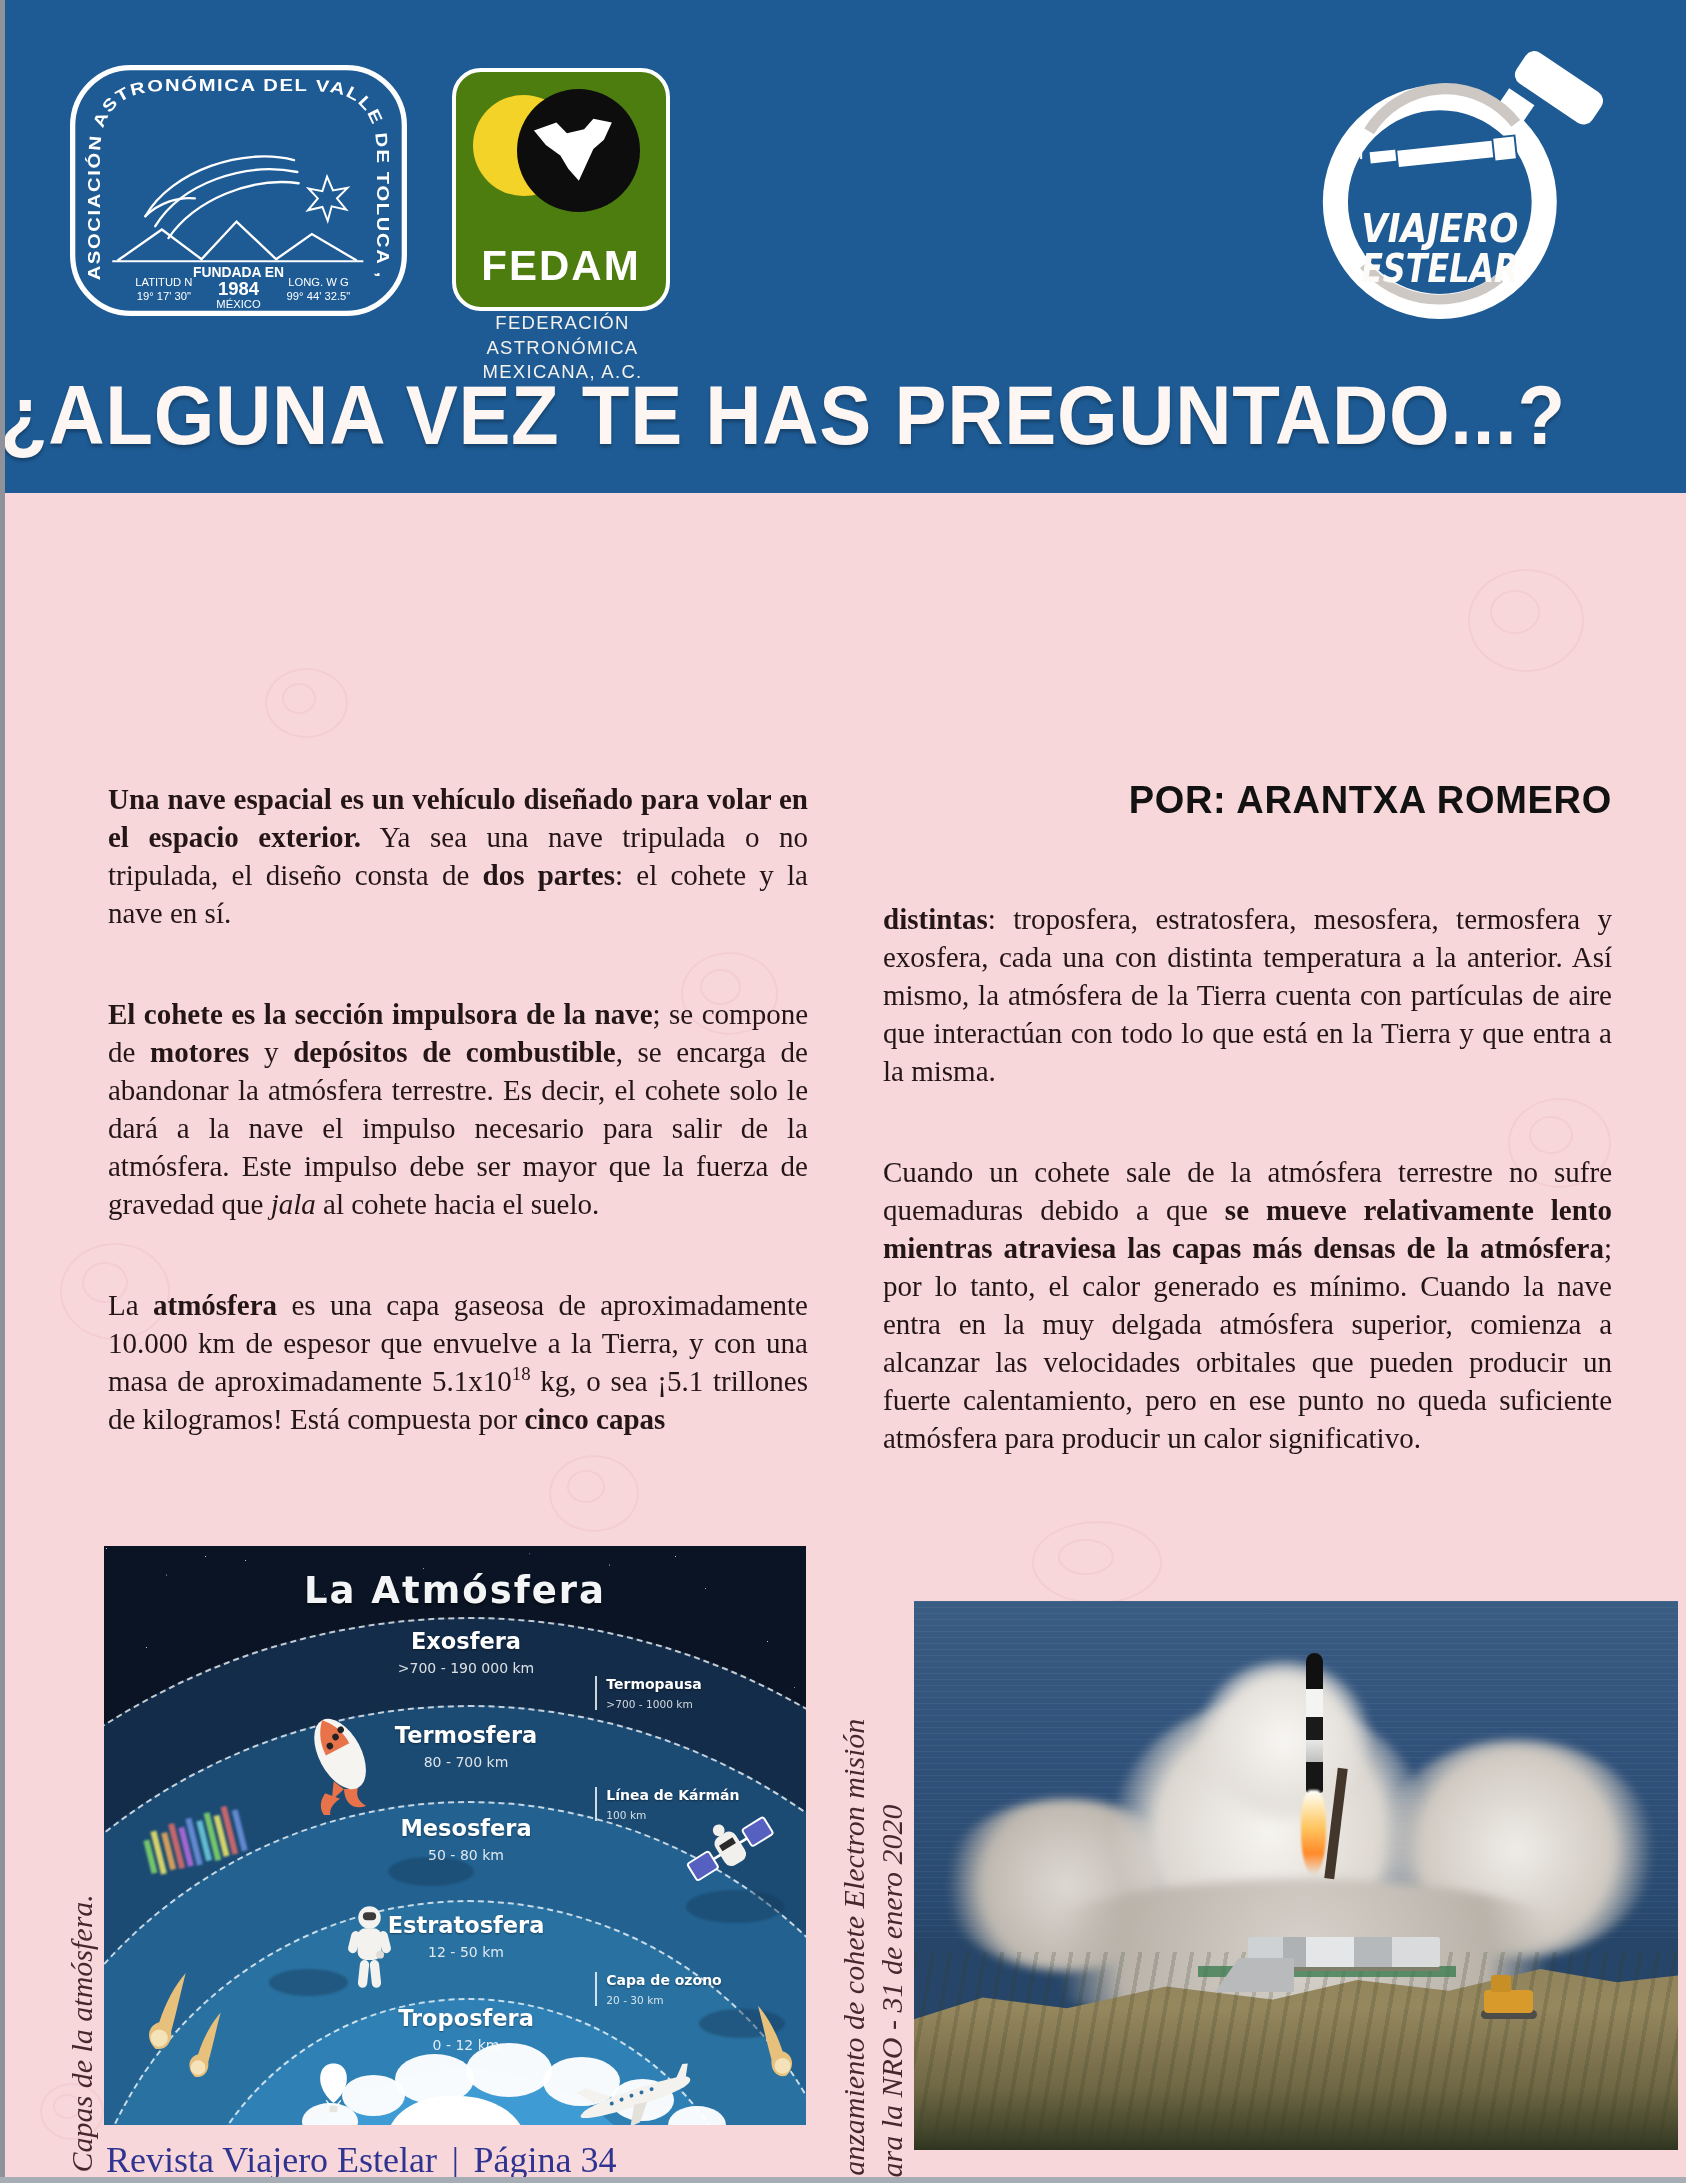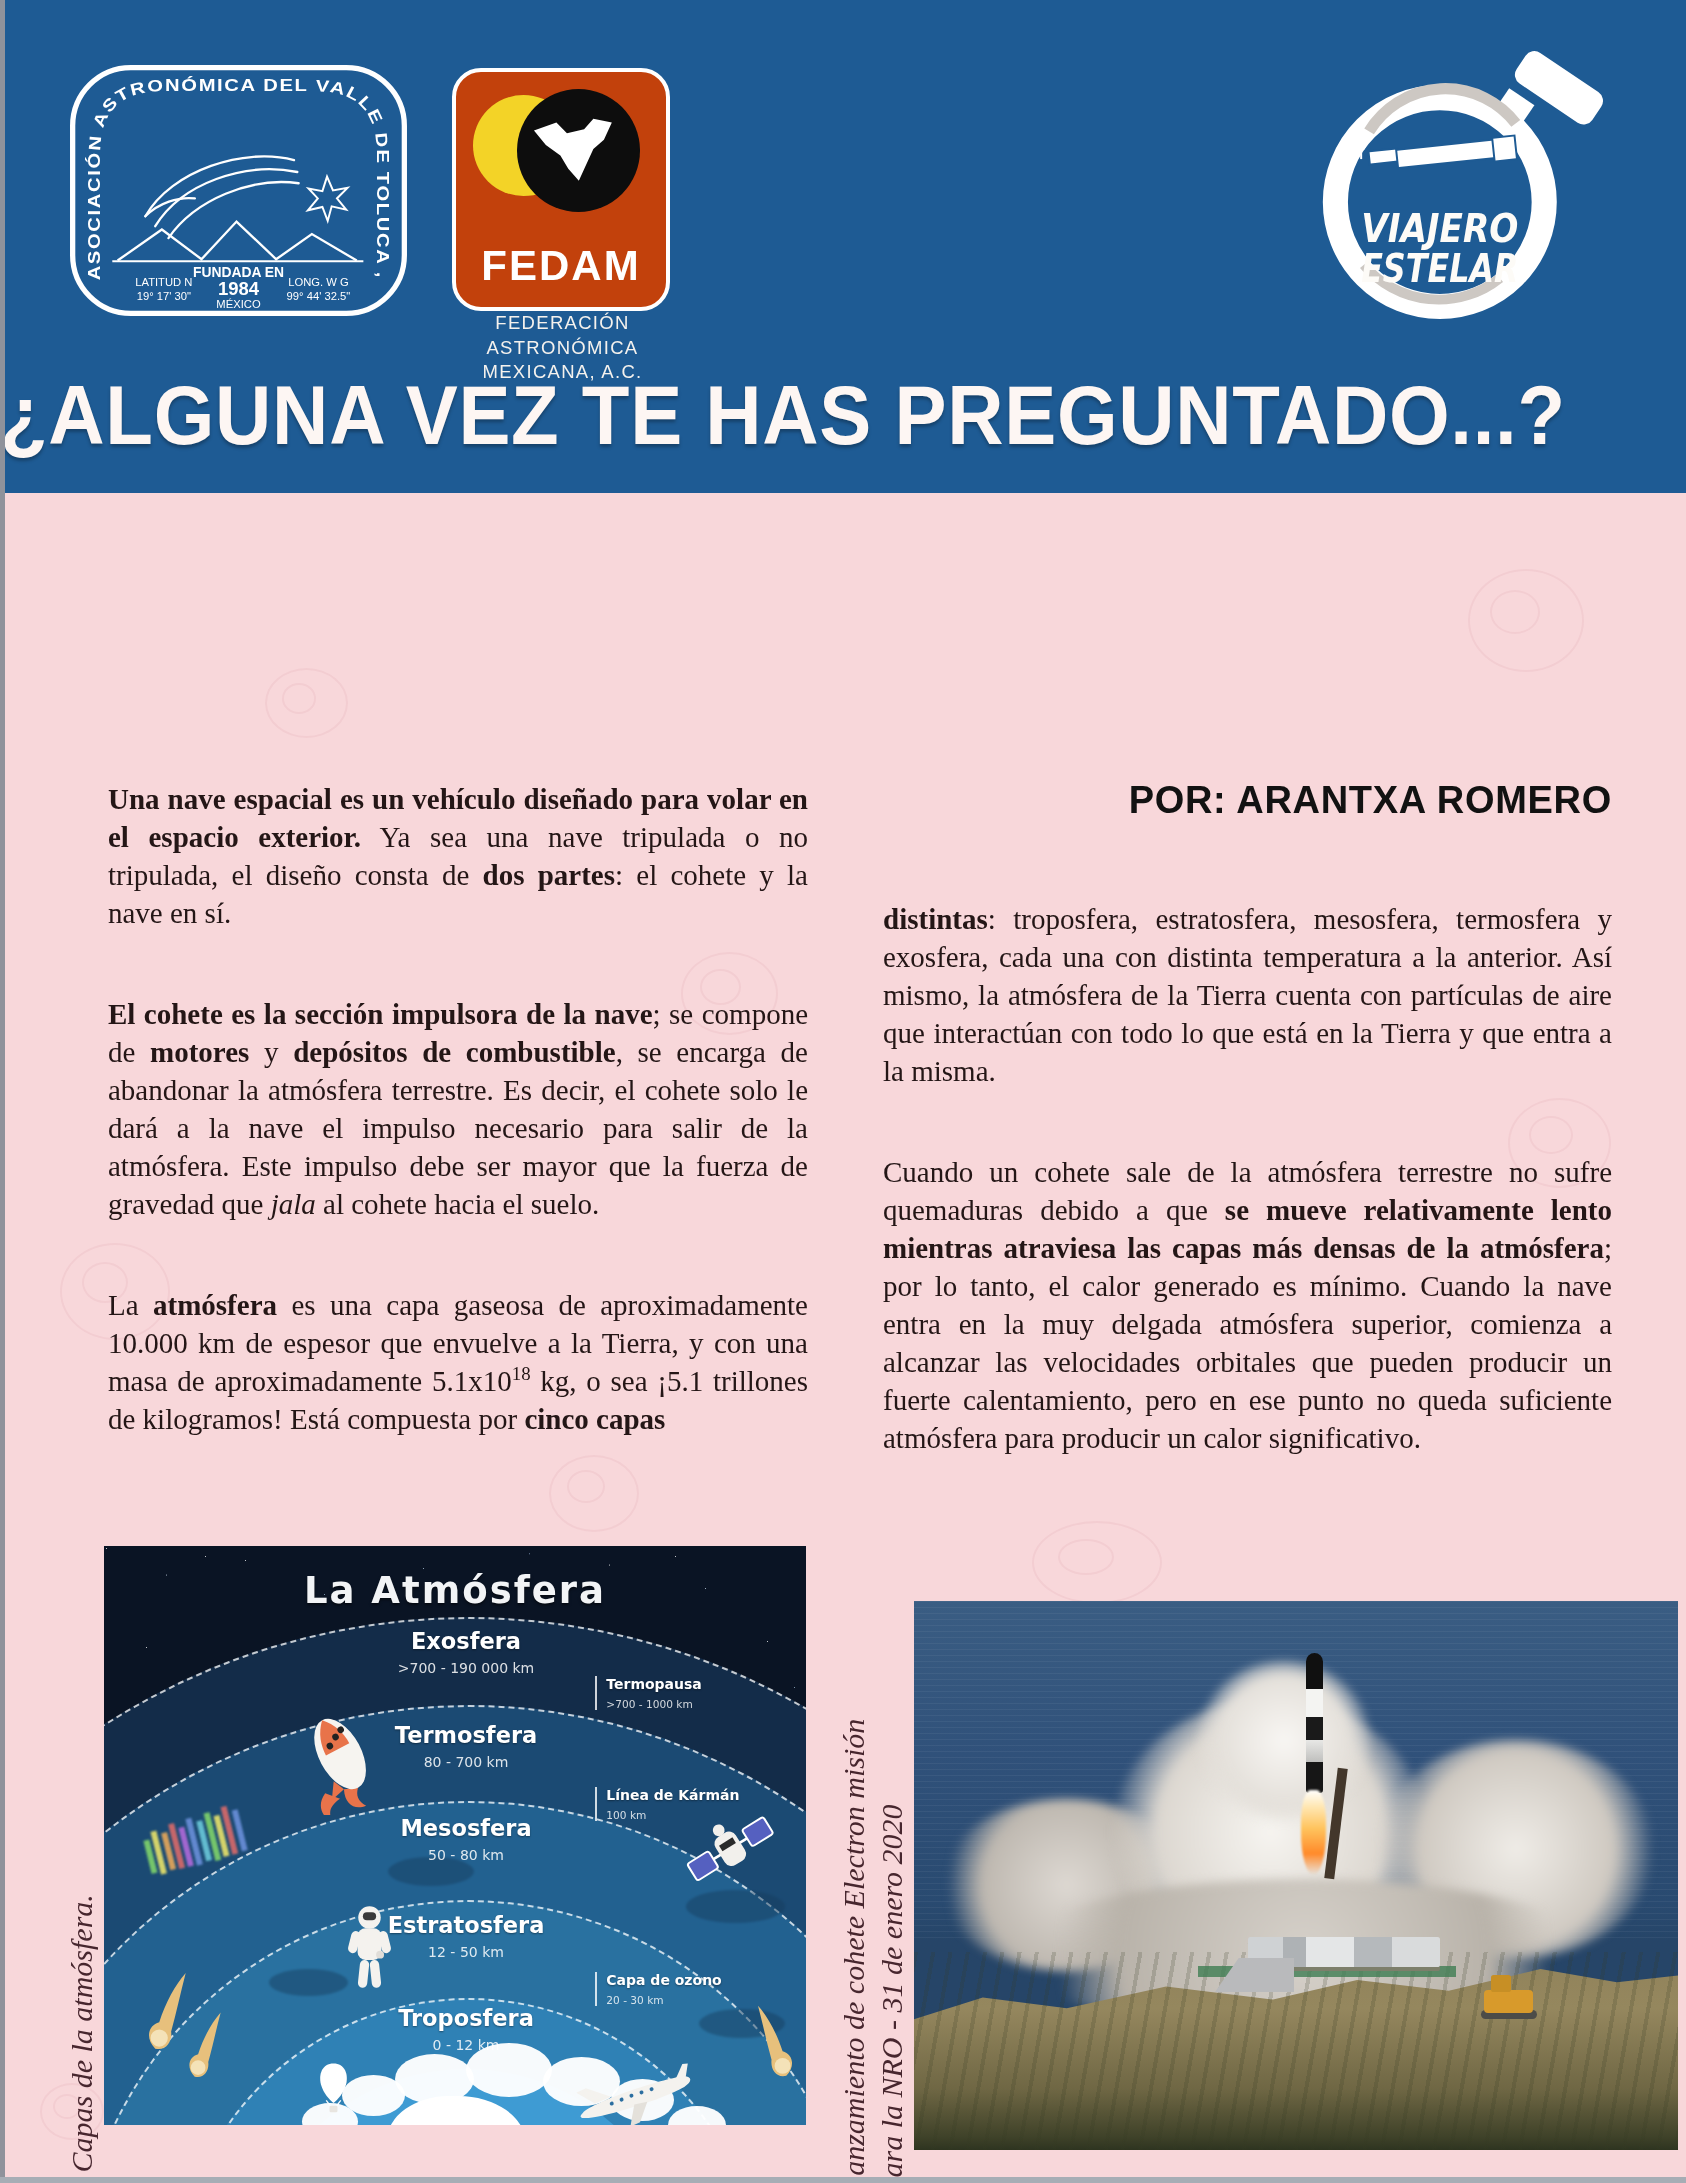--- a/index.html
+++ b/index.html
@@ -10,21 +10,21 @@
   .edge-bottom{position:absolute;left:0;top:2177px;width:1687px;height:6px;background:#a7adb5;}
   
   .header{position:absolute;left:0;top:0;width:1687px;height:493px;background:#1e5b94;}
   .banner-title{position:absolute;left:0;top:370px;width:1687px;text-align:left;}
   .banner-title span{display:inline-block;font-family:"Liberation Sans",sans-serif;font-weight:800;
         font-size:78px;letter-spacing:0.7px;color:#fdf6f3;transform:scaleY(1.08);
         text-shadow:0 2.6px 3.3px rgba(0,0,0,.28);white-space:nowrap;}
   
   .badge{position:absolute;left:66px;top:61px;}
   
-  .fedam-box{position:absolute;left:452px;top:68px;width:210px;height:235px;background:#c2410c;
+  .fedam-box{position:absolute;left:452px;top:68px;width:210px;height:235px;background:#4d7c0f;
         border:4.6px solid #fff;border-radius:29px;}
   .fedam-sun{position:absolute;left:17px;top:22.5px;width:101px;height:101px;border-radius:50%;background:#f3d327;}
   .fedam-moon{position:absolute;left:61px;top:17px;width:123px;height:123px;border-radius:50%;background:#0d0d0d;}
   .fedam-acronym{position:absolute;left:0;bottom:17px;width:100%;text-align:center;
         font-family:"Liberation Sans",sans-serif;font-weight:800;font-size:42px;color:#fff;letter-spacing:2px;}
   .fedam-caption{position:absolute;left:437px;top:311px;width:251px;text-align:center;color:#f5f2ee;
         font-family:"Liberation Sans",sans-serif;font-size:18.5px;letter-spacing:1.3px;line-height:24.5px;}
   
   .viajero{position:absolute;left:1303px;top:32px;}
   
@@ -380,17 +380,20 @@
     <div class="excavator-tracks"></div>
     <div class="excavator-body"></div>
     <div class="excavator-cab"></div>
   </div>
 
   <div class="vcap" style="left:583px;top:1862px;width:582px;height:79px;text-align:left;">
     <div>Lanzamiento de cohete Electron misión</div>
     <div>para la NRO - 31 de enero 2020</div>
   </div>
 
+  <div class="footer">
+    <span>Revista Viajero Estelar</span><span class="sep">|</span><span>Página 34</span>
+  </div>
 
   <div class="edge-left"></div>
   <div class="edge-bottom"></div>
 </div>
 
 
 </body></html>

